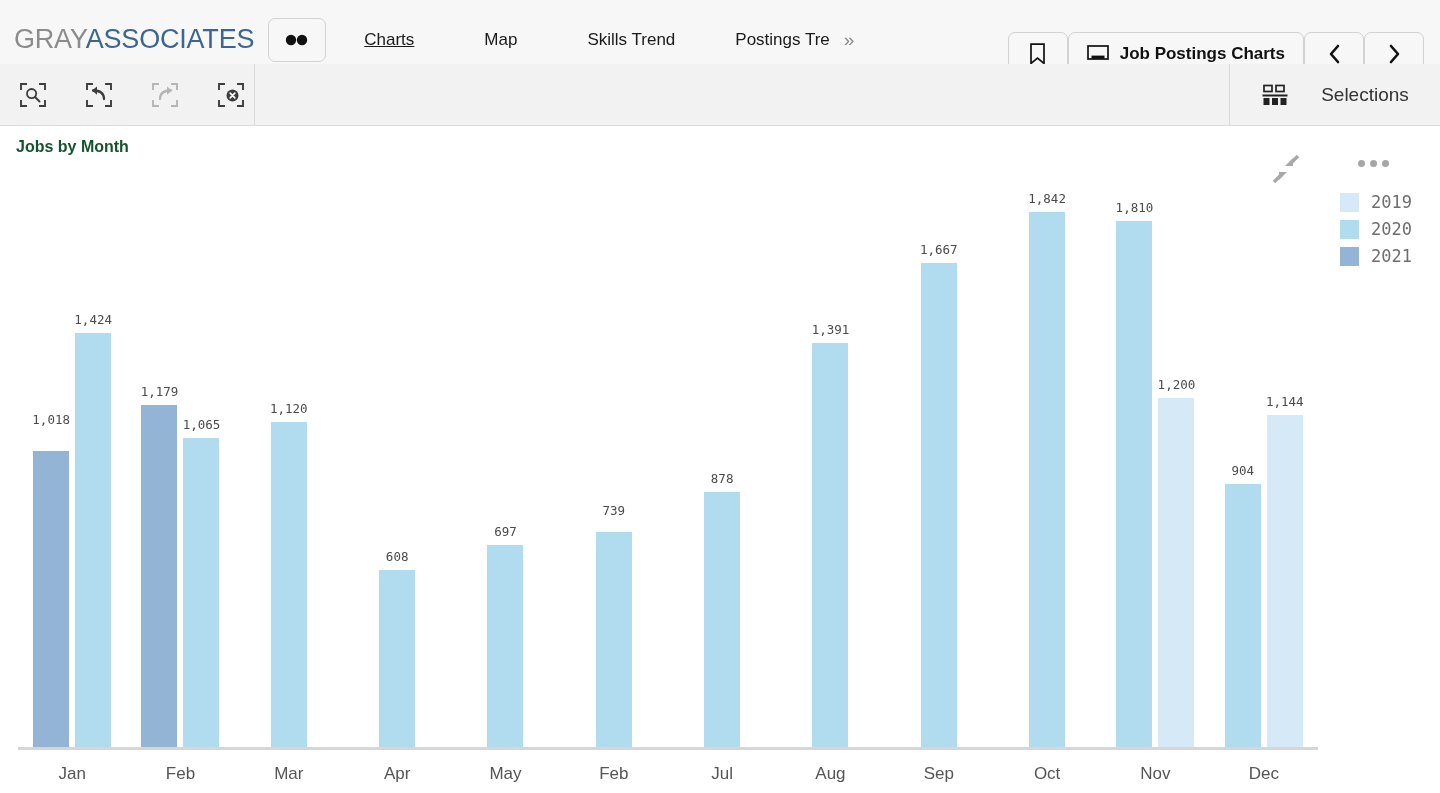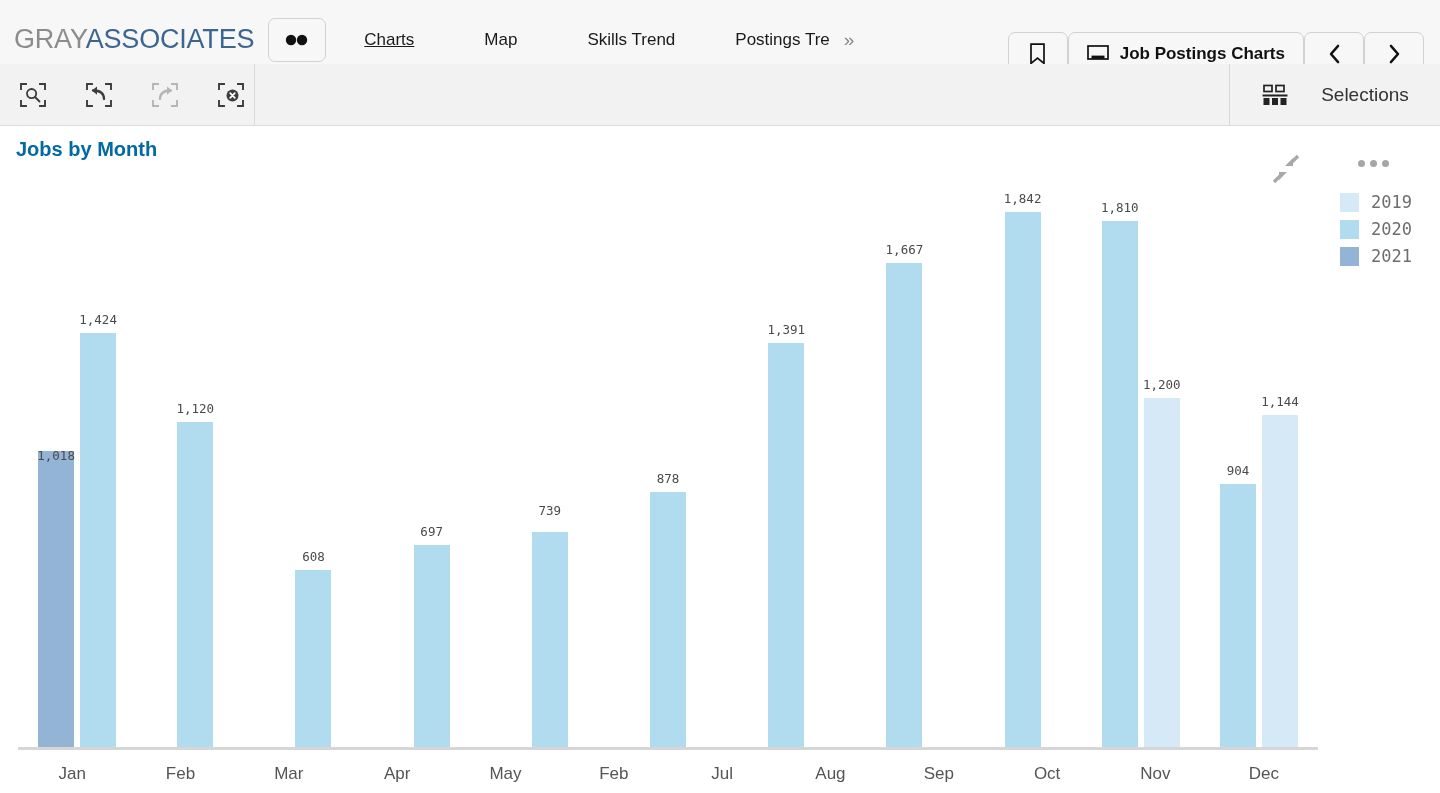--- a/index.html
+++ b/index.html
@@ -128,21 +128,21 @@
   .selections-label { font-size: 19px; color: #333; }
 
   
   .chart-panel {
     position: absolute; top: 126px; left: 0;
     width: 1440px; height: 667px;
     background: #fff;
   }
   .chart-title {
     position: absolute; left: 16px; top: 12px;
-    font-size: 20px; font-weight: bold; color: #0369a1;
+    font-size: 16px; font-weight: bold; color: #14532d;
   }
   .collapse-icon {
     position: absolute; left: 1268px; top: 28px;
     width: 36px; height: 30px; cursor: pointer;
   }
   .kebab {
     position: absolute; left: 1358px; top: 34px;
     display: flex; gap: 5px; cursor: pointer;
   }
   .kebab span { width: 7px; height: 7px; border-radius: 50%; background: #a6a6a6; }
@@ -324,26 +324,36 @@
       </div>
       <div class="legend-row">
         <span class="legend-swatch" style="background: rgb(147, 180, 213);"></span>
         <span class="legend-label">2021</span>
       </div>
     </div>
 
   <div class="groups" id="groups">
       <div class="group">
         <div class="bar-wrap">
-          <div class="bar-value" style="bottom: 284px;">1,018</div>
+          <div class="bar-value" style="bottom: 320px;">1,018</div>
           <div class="bar" style="height: 296px; background: rgb(147, 180, 213);"></div>
         </div>
         <div class="bar-wrap">
           <div class="bar-value" style="bottom: 420px;">1,424</div>
           <div class="bar" style="height: 414px; background: rgb(177, 220, 239);"></div>
+        </div>
+      </div>
+      <div class="group">
+        <div class="bar-wrap">
+          <div class="bar-value" style="bottom: 348px;">1,179</div>
+          <div class="bar" style="height: 342px; background: rgb(147, 180, 213);"></div>
+        </div>
+        <div class="bar-wrap">
+          <div class="bar-value" style="bottom: 315px;">1,065</div>
+          <div class="bar" style="height: 309px; background: rgb(177, 220, 239);"></div>
         </div>
       </div>
       <div class="group">
         <div class="bar-wrap">
           <div class="bar-value" style="bottom: 331px;">1,120</div>
           <div class="bar" style="height: 325px; background: rgb(177, 220, 239);"></div>
         </div>
       </div>
       <div class="group">
         <div class="bar-wrap">

